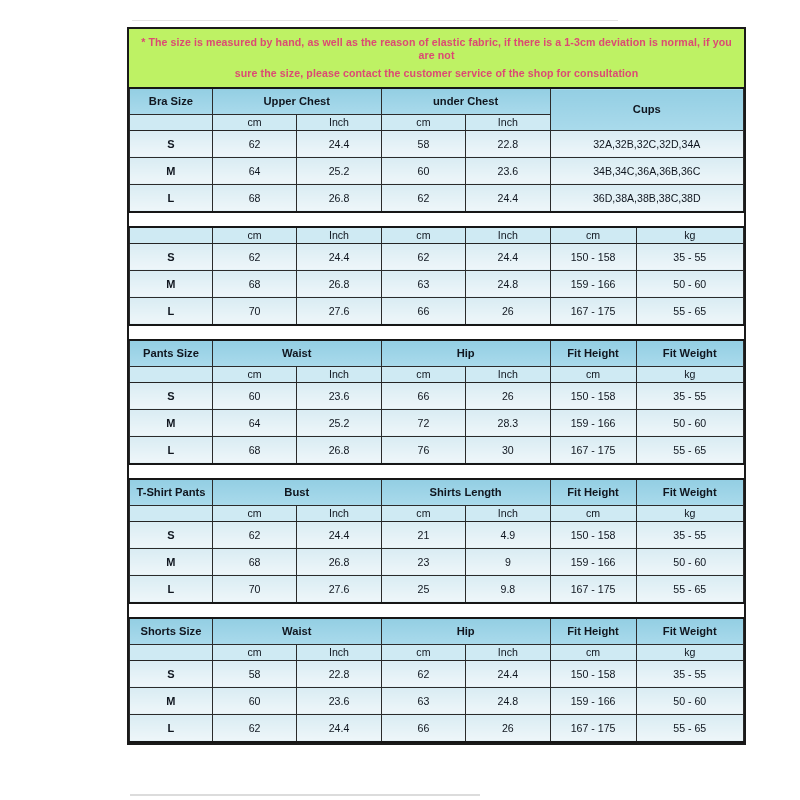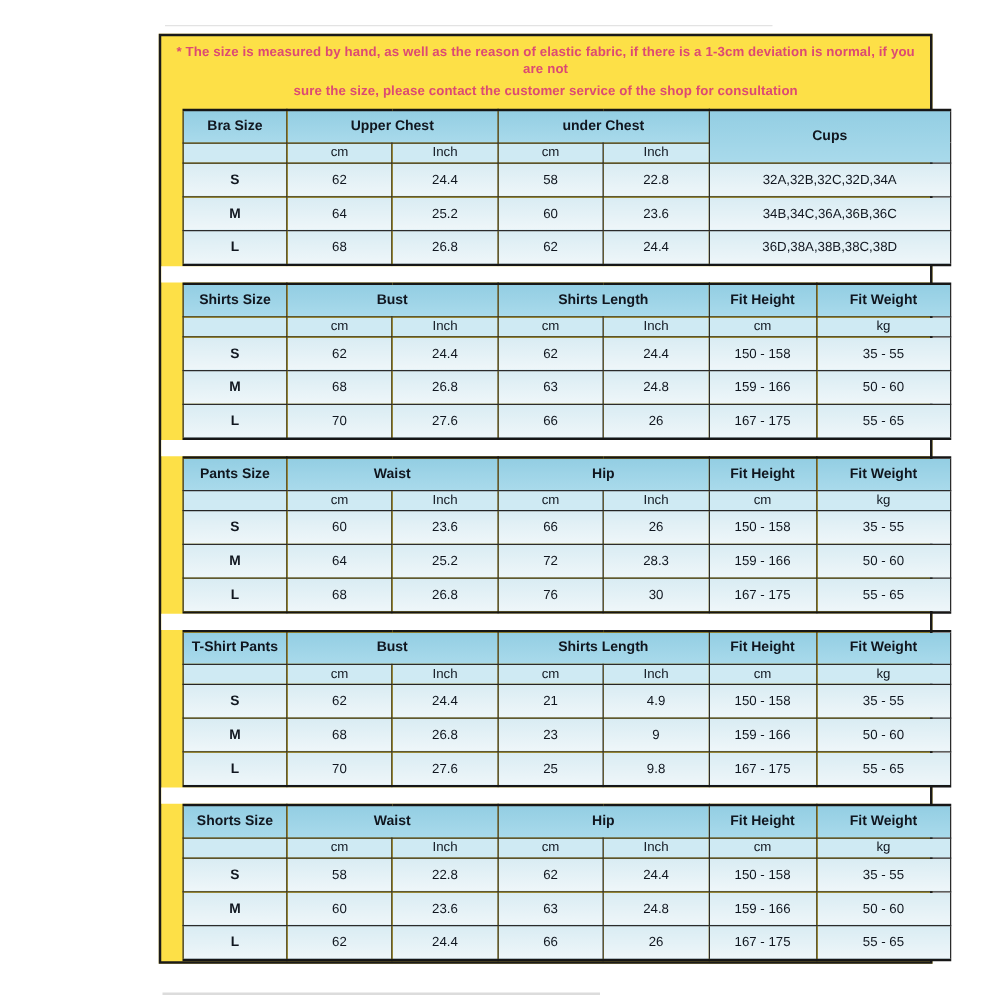--- a/index.html
+++ b/index.html
@@ -6,35 +6,35 @@
   body{
     width:800px;height:800px;background:#ffffff;
     font-family:"Liberation Sans", sans-serif;
     position:relative;overflow:hidden;
   }
   .edge-line-top{position:absolute;left:132px;top:20px;width:486px;height:1px;background:#e3e3e3;}
   .edge-line-bottom{position:absolute;left:130px;top:794px;width:350px;height:2px;background:#dcdcdc;}
   .chart{
     position:absolute;left:127px;top:27px;width:619px;
     box-sizing:border-box;border:2.5px solid var(--border-dark,#1a1a1a);
-    background:#fde047;
+    background:#bef264;
   }
   .note{
     min-height:44px;box-sizing:border-box;
     padding:7px 8px 6px 8px;
     display:flex;flex-direction:column;justify-content:center;gap:5px;
     text-align:center;
     color:var(--note-pink,#dc4a73);
     font-weight:700;font-size:10.6px;line-height:1.25;
     letter-spacing:0.1px;
   }
   .tgap{height:13px;background:#ffffff;}
   table.sz{
     width:100%;border-collapse:collapse;table-layout:fixed;
-    border-top:2px solid #161616;border-bottom:2px solid #161616;margin-left:17px;
+    border-top:2px solid #161616;border-bottom:2px solid #161616;
   }
   .sz th,.sz td{
     border:1px solid #2b2b2b;
     text-align:center;vertical-align:middle;
     color:#10161f;overflow:hidden;white-space:nowrap;
     padding:0 1px;
   }
   .sz .h1{
     height:25px;
     background:linear-gradient(180deg,var(--header-blue,#93cee3),#a9daeb);
@@ -124,27 +124,20 @@
           <col style="width: 13.5%;">
           <col style="width: 13.75%;">
           <col style="width: 13.75%;">
           <col style="width: 13.75%;">
           <col style="width: 13.75%;">
           <col style="width: 14%;">
           <col style="width: 17.5%;">
         </colgroup>
         <thead>
           <tr>
-            <th class="h1">Shirts Size</th>
-            <th class="h1" colspan="2">Bust</th>
-            <th class="h1" colspan="2">Shirts Length</th>
-            <th class="h1" colspan="1">Fit Height</th>
-            <th class="h1" colspan="1">Fit Weight</th>
-          </tr>
-          <tr>
             <td class="h2"></td>
             <td class="h2">cm</td>
             <td class="h2">Inch</td>
             <td class="h2">cm</td>
             <td class="h2">Inch</td>
             <td class="h2">cm</td>
             <td class="h2">kg</td>
           </tr>
         </thead>
         <tbody>

